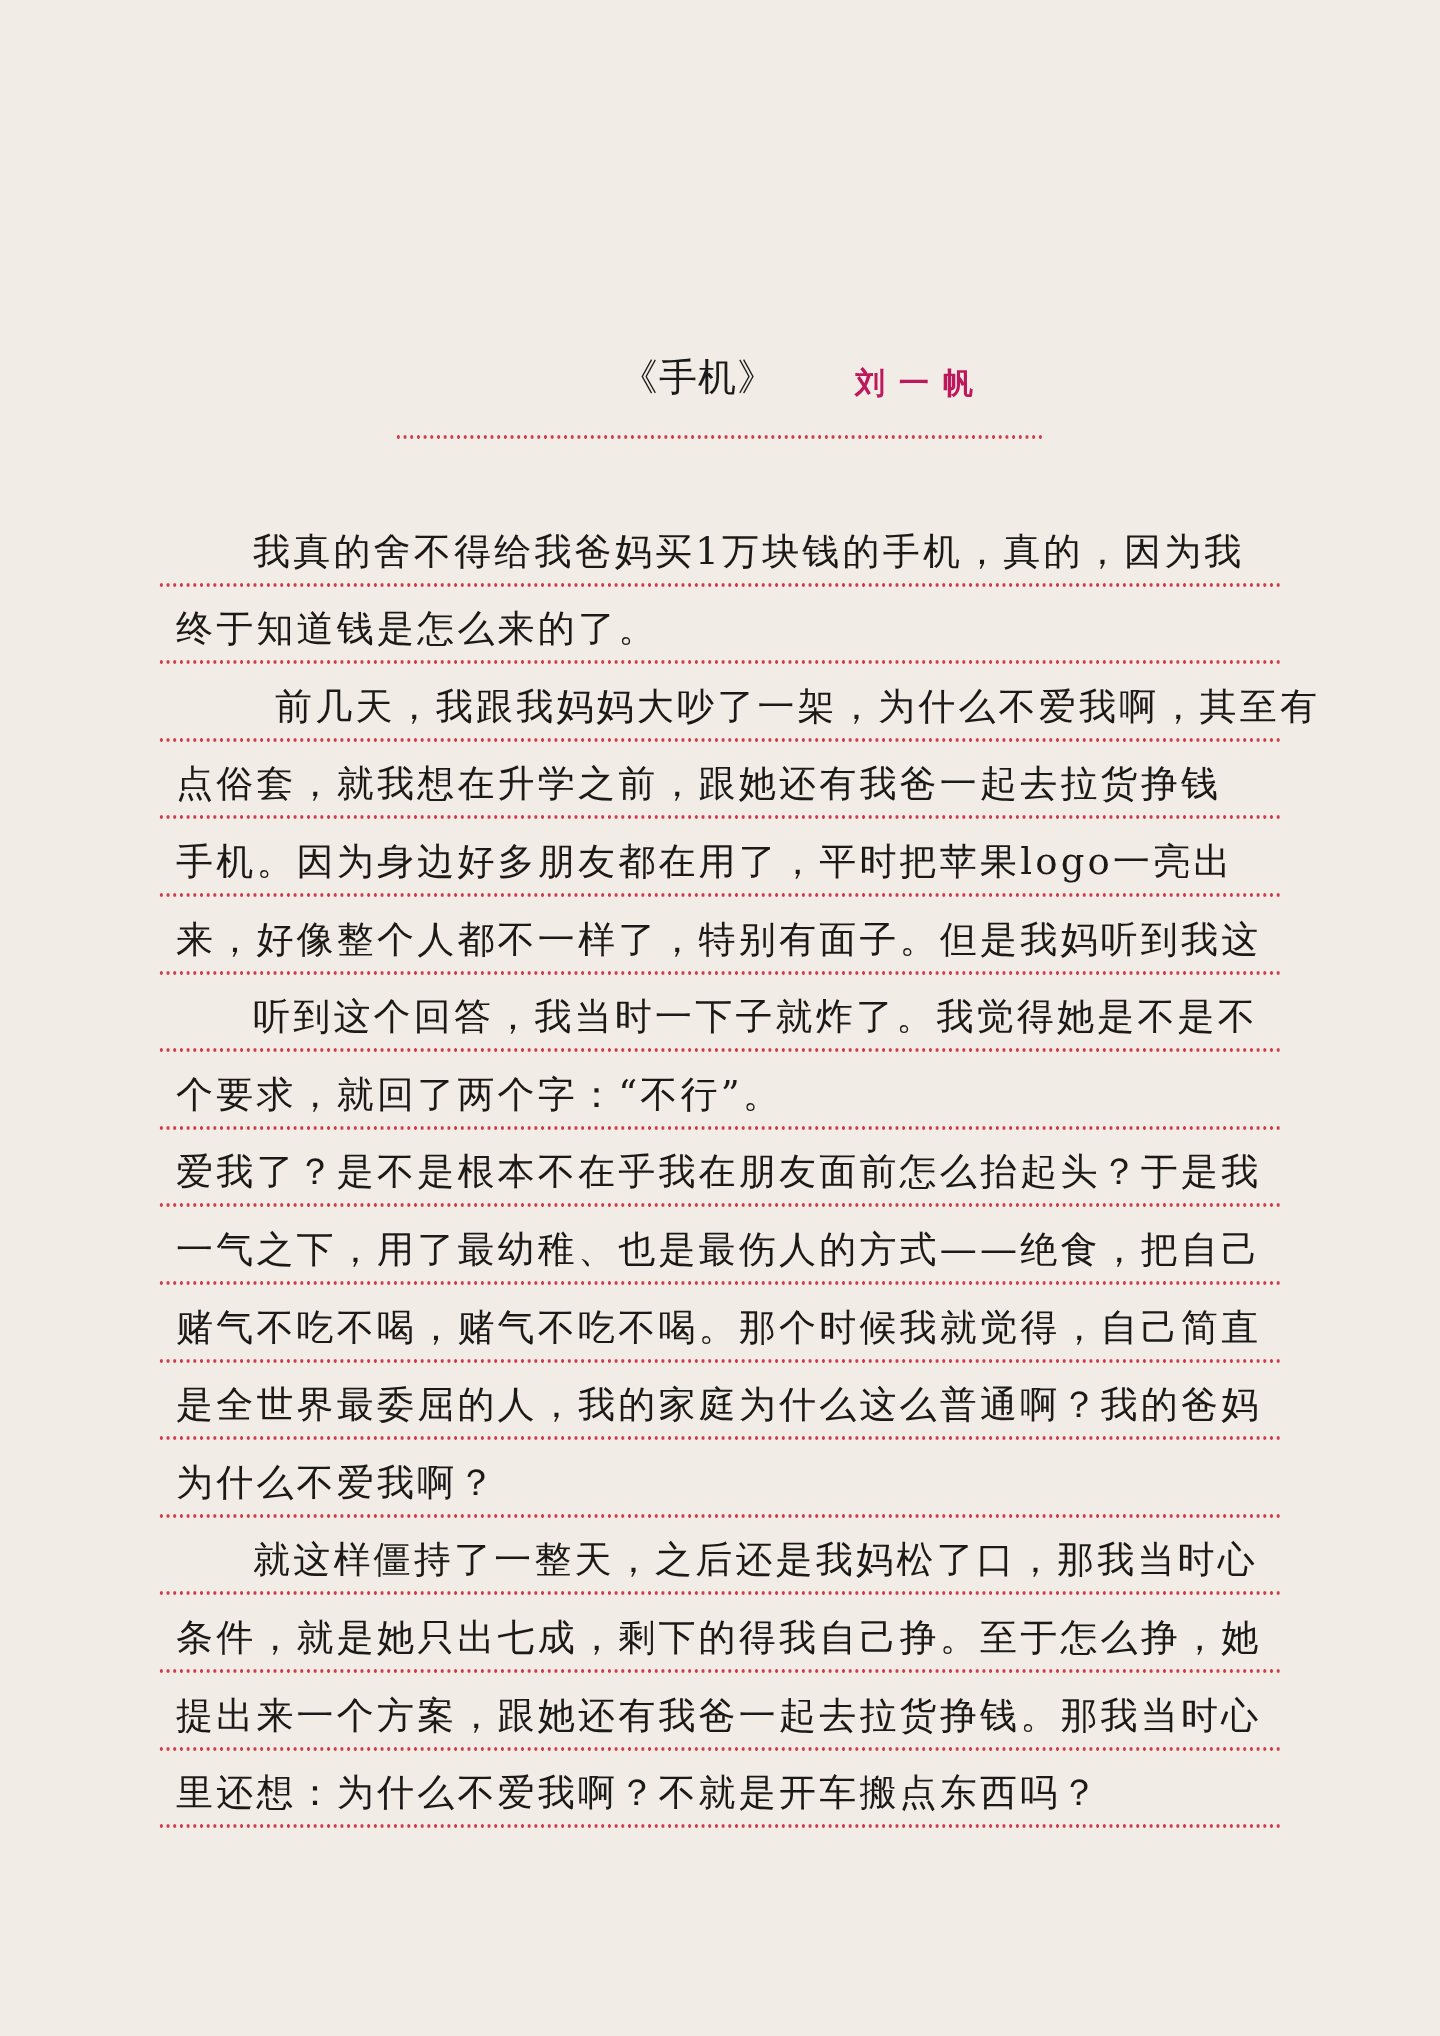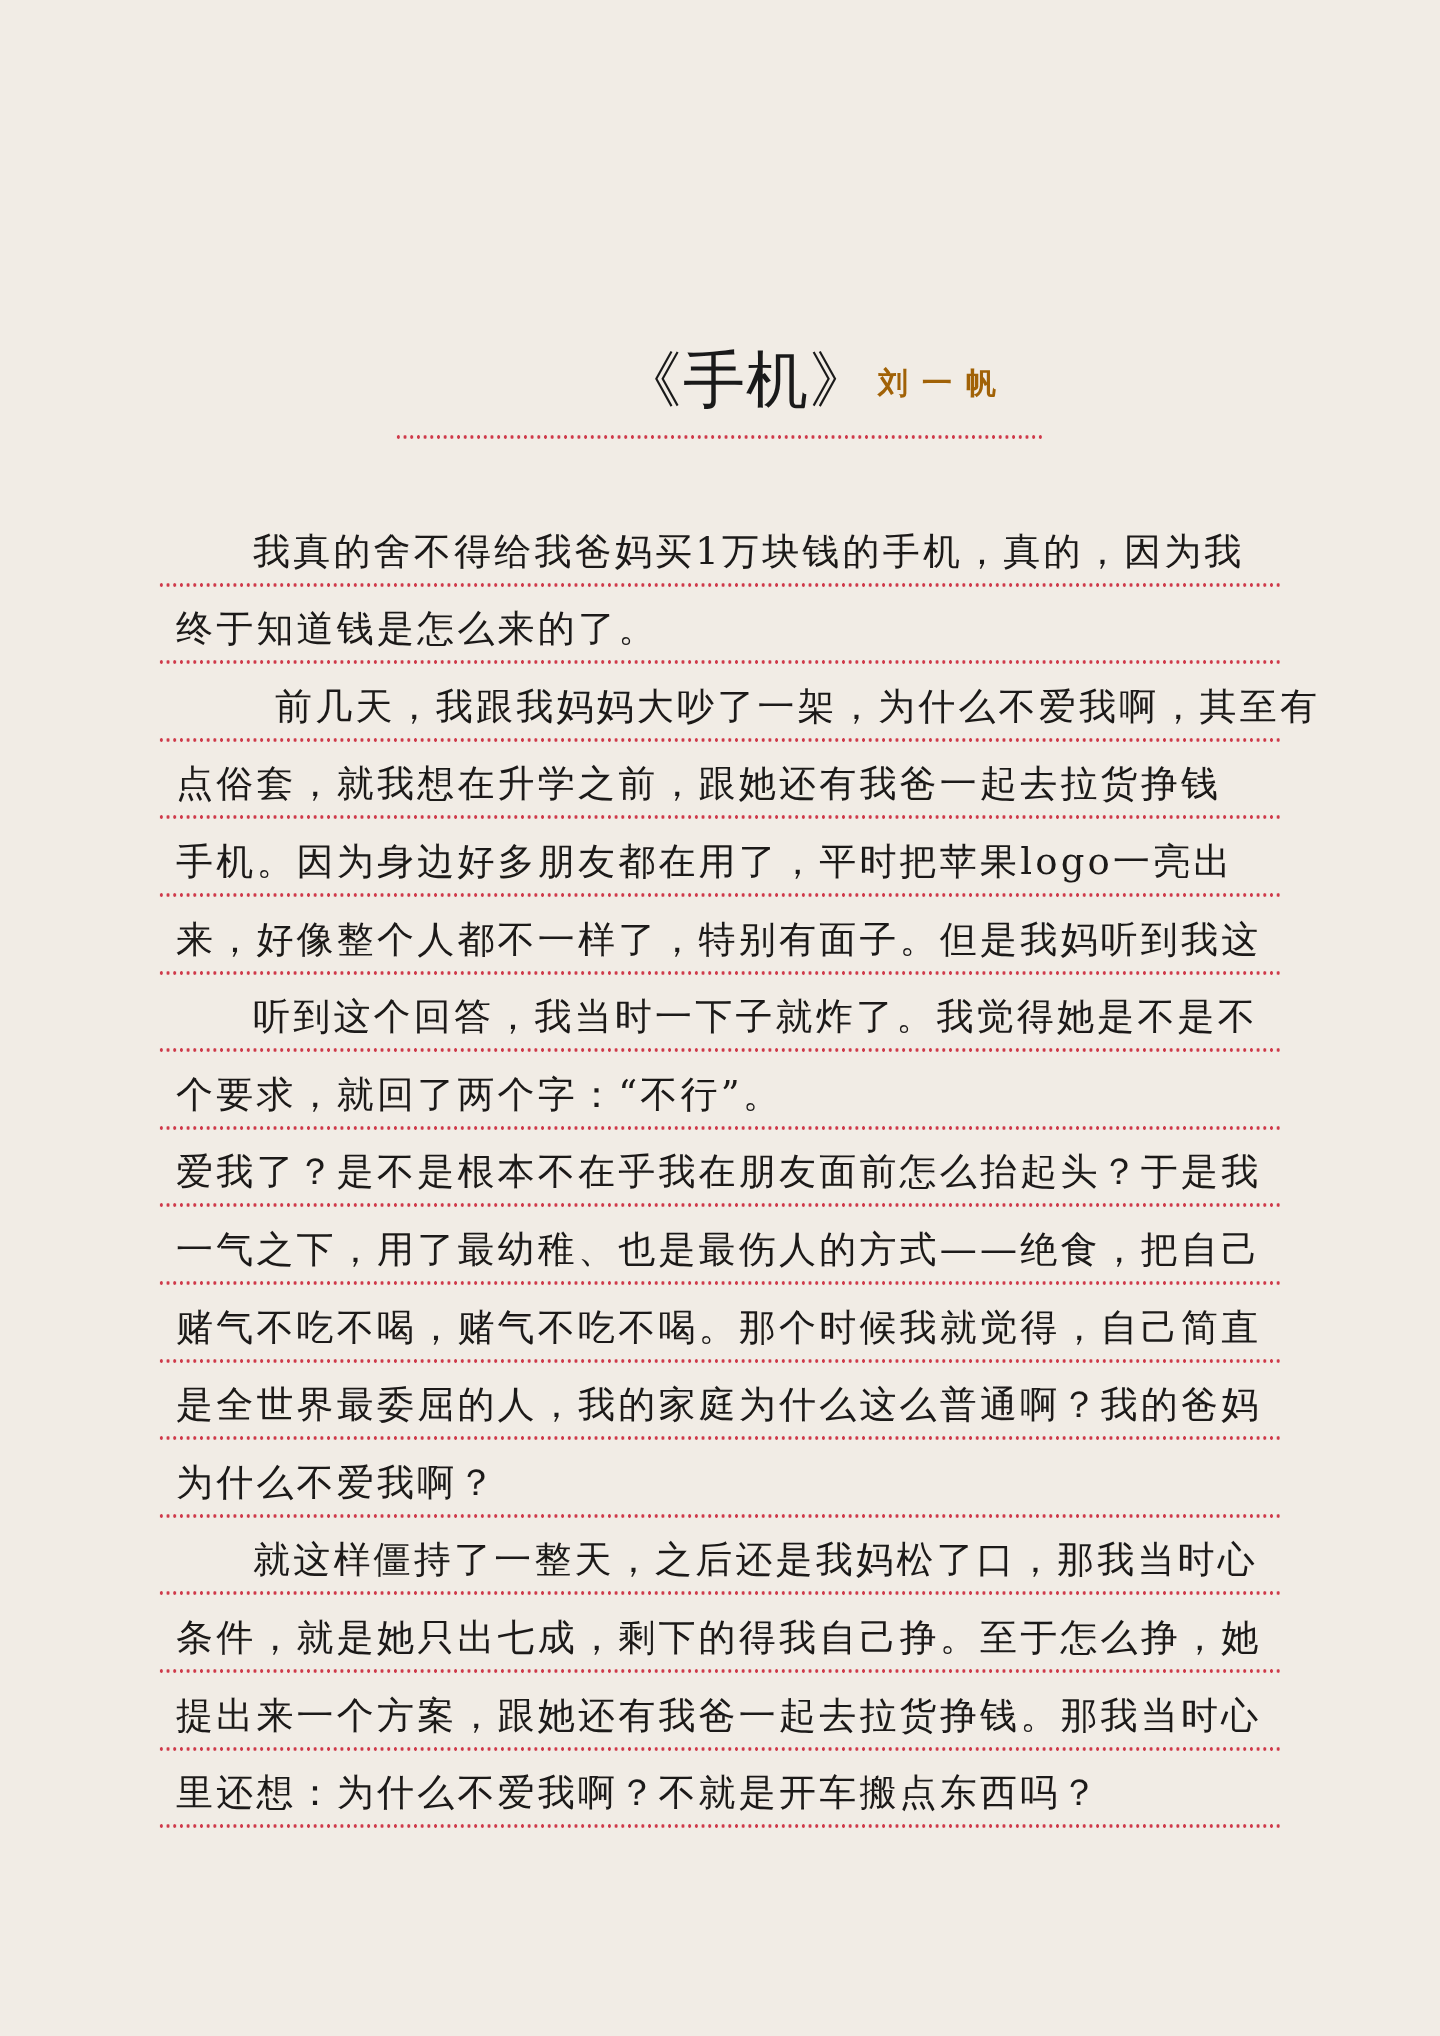--- a/index.html
+++ b/index.html
@@ -25,39 +25,38 @@
       position: absolute;
       left: 395px;
       top: 345px;
       width: 650px;
       height: 95px;
     }
     .title {
       position: absolute;
       left: 225px;
       top: 0;
-      font-family: Liberation Sans, sans-serif;
-      font-size: 62px;
+      font-family: Liberation Mono, monospace;
+      font-size: 38px;
       line-height: 70px;
       letter-spacing: 1px;
       color: #1a1a1a;
       white-space: nowrap;
     }
     .author {
       position: absolute;
       left: 460px;
       top: 18px;
       font-family: "DejaVu Serif", "Liberation Serif", serif;
       font-size: 30px;
       line-height: 40px;
       font-weight: bold;
       letter-spacing: 14px;
-      color: #a16207;
+      color: #be185d;
       white-space: nowrap;
-      margin-left: 23px;
     }
     .title-rule {
       position: absolute;
       left: 0;
       top: 90px;
       width: 648px;
       height: 4px;
       background-image: radial-gradient(circle, var(--rule) 1.6px, transparent 1.9px);
       background-size: 6.7px 4px;
       background-repeat: repeat-x;

